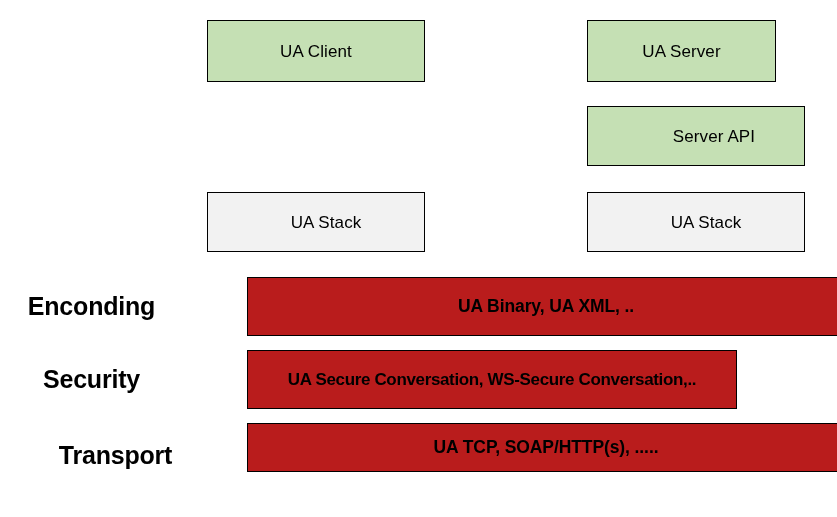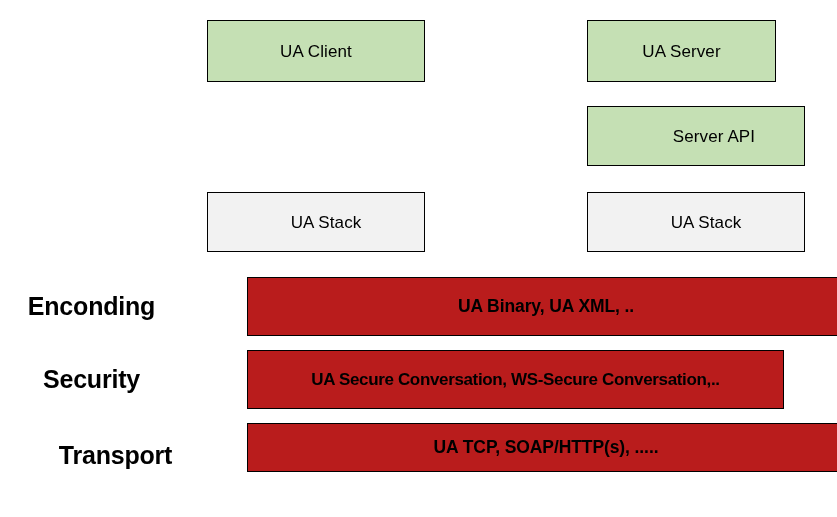--- a/index.html
+++ b/index.html
@@ -85,21 +85,21 @@
 
   
   #box-ua-client   { left: 207px; top: 20px;  width: 218px; height: 62px; }
   #box-ua-server   { left: 587px; top: 20px;  width: 189px; height: 62px; }
   #box-client-api  { left: 207px; top: 106px; width: 218px; height: 60px; }
   #box-server-api  { left: 587px; top: 106px; width: 218px; height: 60px; padding-left: 36px; }
   #box-ua-stack-l  { left: 207px; top: 192px; width: 218px; height: 60px; }
   #box-ua-stack-r  { left: 587px; top: 192px; width: 218px; height: 60px; }
 
   #box-encoding    { left: 207px; top: 277px; width: 598px; height: 59px; }
-  #box-security    { left: 207px; top: 350px; width: 537px; height: 59px; }
+  #box-security    { left: 207px; top: 350px; width: 490px; height: 59px; }
   #box-transport   { left: 207px; top: 423px; width: 598px; height: 49px; }
 
   #label-encoding  { left: 0px;   top: 277px; width: 183px; height: 59px; }
   #label-security  { left: 0px;   top: 350px; width: 183px; height: 59px; }
   #label-transport { left: 0px;   top: 423px; width: 183px; height: 64px; padding-left: 48px; }
 </style>
 </head>
 <body>
 
 <div id="diagram">

